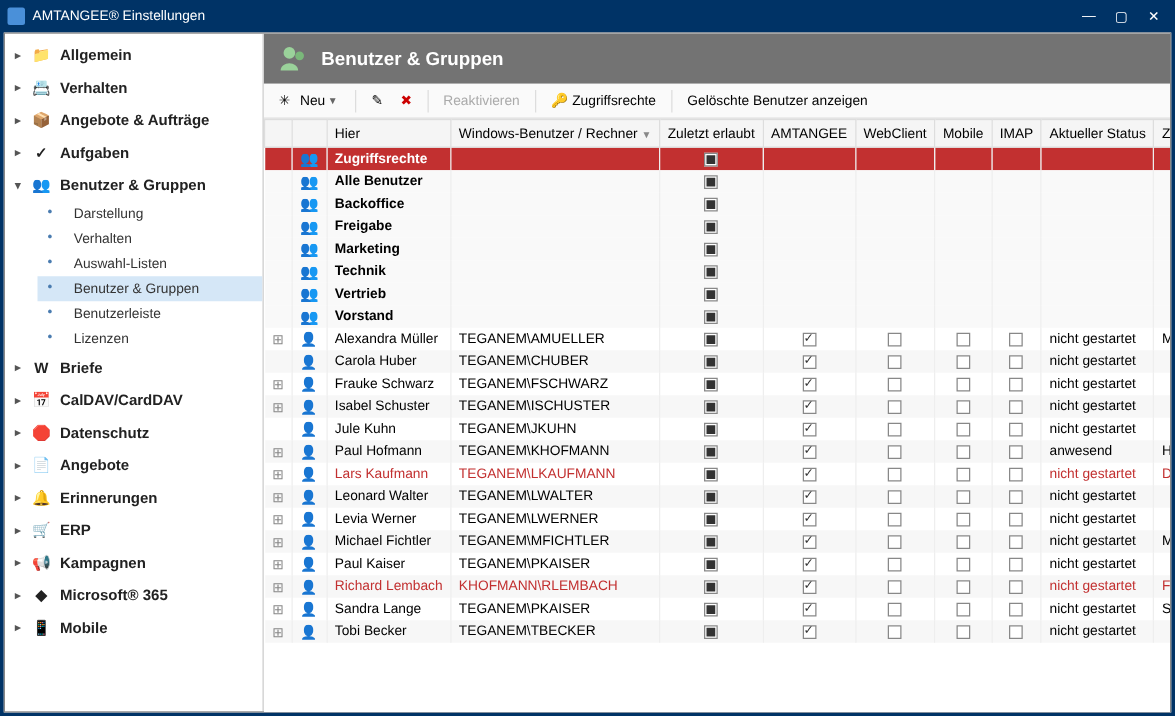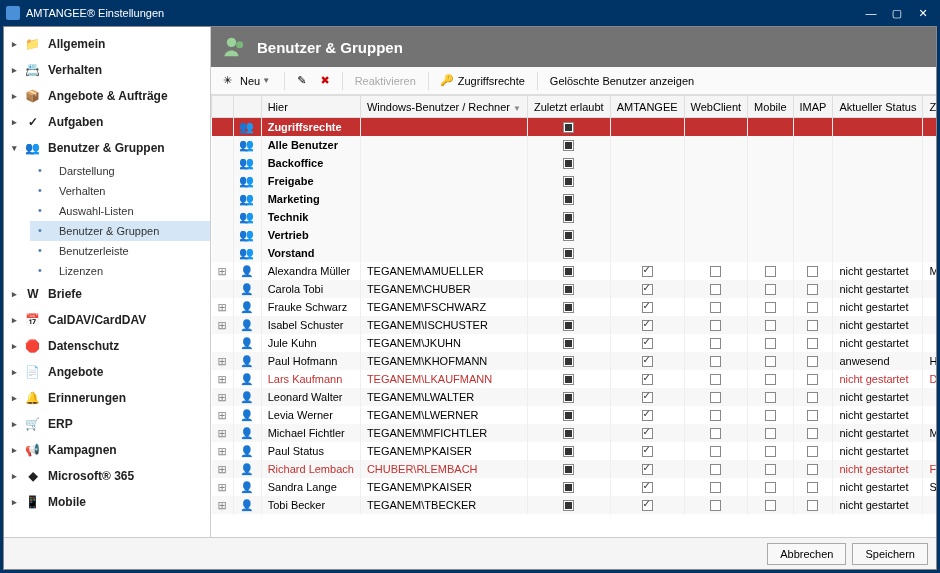--- a/index.html
+++ b/index.html
@@ -338,21 +338,21 @@
     <td style="text-align:center"><span class="chk checked"></span></td>
     <td style="text-align:center"><span class="chk"></span></td>
     <td style="text-align:center"><span class="chk"></span></td>
     <td style="text-align:center"><span class="chk"></span></td>
     <td class="st">nicht gestartet</td>
     <td class="dt">Mo. 29.06.2020 </td>
     </tr>
                 <tr class="alt">
                   <td class="expand-cell"></td>
     <td class="icon-cell"><span style="color:#5a9e5a">👤</span></td>
-    <td class="nm">Carola Tobi</td>
+    <td class="nm">Carola Huber</td>
     <td class="wu">TEGANEM\CHUBER</td>
     <td style="text-align:center"><span class="chk filled"></span></td>
     <td style="text-align:center"><span class="chk checked"></span></td>
     <td style="text-align:center"><span class="chk"></span></td>
     <td style="text-align:center"><span class="chk"></span></td>
     <td style="text-align:center"><span class="chk"></span></td>
     <td class="st">nicht gestartet</td>
     <td class="dt"> 
                     <span class="tm" style="float:right"></span>
                   </td>
@@ -467,37 +467,37 @@
     <td style="text-align:center"><span class="chk checked"></span></td>
     <td style="text-align:center"><span class="chk"></span></td>
     <td style="text-align:center"><span class="chk"></span></td>
     <td style="text-align:center"><span class="chk"></span></td>
     <td class="st">nicht gestartet</td>
     <td class="dt">Mo. 22.02.2021 </td>
     </tr>
                 <tr class="">
                   <td class="expand-cell">⊞</td>
     <td class="icon-cell"><span style="color:#5a9e5a">👤</span></td>
-    <td class="nm">Paul Status</td>
+    <td class="nm">Paul Kaiser</td>
     <td class="wu">TEGANEM\PKAISER</td>
     <td style="text-align:center"><span class="chk filled"></span></td>
     <td style="text-align:center"><span class="chk checked"></span></td>
     <td style="text-align:center"><span class="chk"></span></td>
     <td style="text-align:center"><span class="chk"></span></td>
     <td style="text-align:center"><span class="chk"></span></td>
     <td class="st">nicht gestartet</td>
     <td class="dt"> 
                     <span class="tm" style="float:right"></span>
                   </td>
     </tr>
                 <tr class="alt red-text">
                   <td class="expand-cell">⊞</td>
     <td class="icon-cell"><span style="color:#5a9e5a">👤</span></td>
     <td class="nm">Richard Lembach</td>
-    <td class="wu">CHUBER\RLEMBACH</td>
+    <td class="wu">KHOFMANN\RLEMBACH</td>
     <td style="text-align:center"><span class="chk filled"></span></td>
     <td style="text-align:center"><span class="chk checked"></span></td>
     <td style="text-align:center"><span class="chk"></span></td>
     <td style="text-align:center"><span class="chk"></span></td>
     <td style="text-align:center"><span class="chk"></span></td>
     <td class="st">nicht gestartet</td>
     <td class="dt">Fr. 26.07.2024 </td>
     </tr>
                 <tr class="">
                   <td class="expand-cell">⊞</td>
@@ -526,18 +526,14 @@
     <td class="dt"> 
                     <span class="tm" style="float:right"></span>
                   </td>
     </tr>
               </tbody>
           </table>
         </div>
       </div>
     </div>
 
-    <div class="footer">
-      <button>Abbrechen</button>
-      <button>Speichern</button>
-    </div>
   </div>
 </div>
 
 </body></html>

